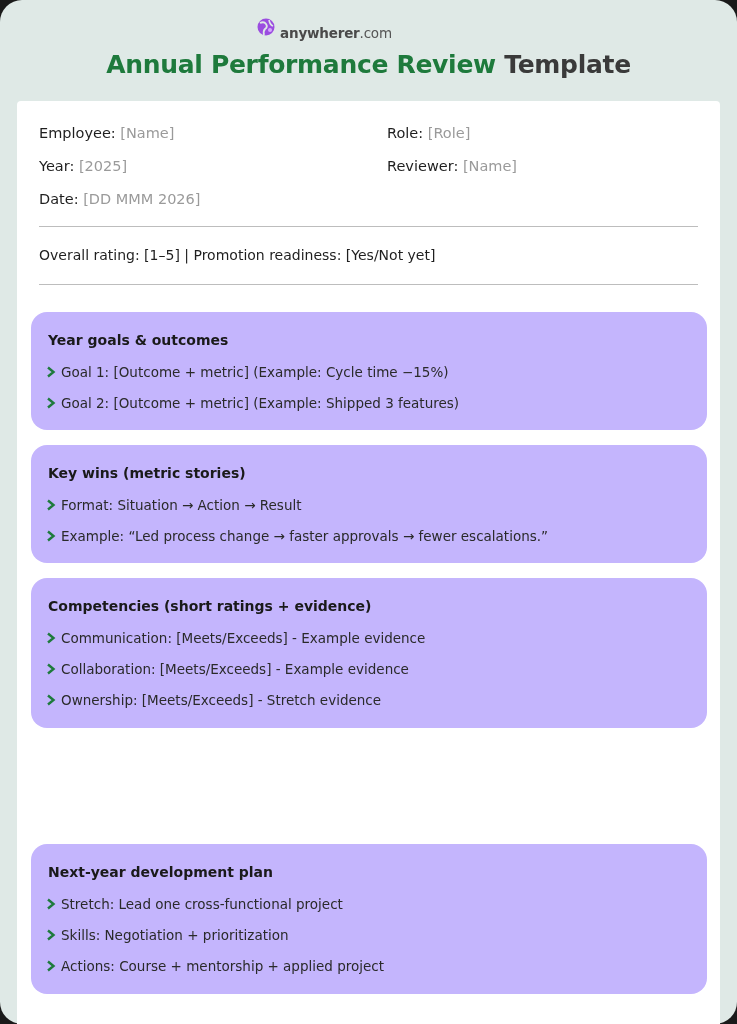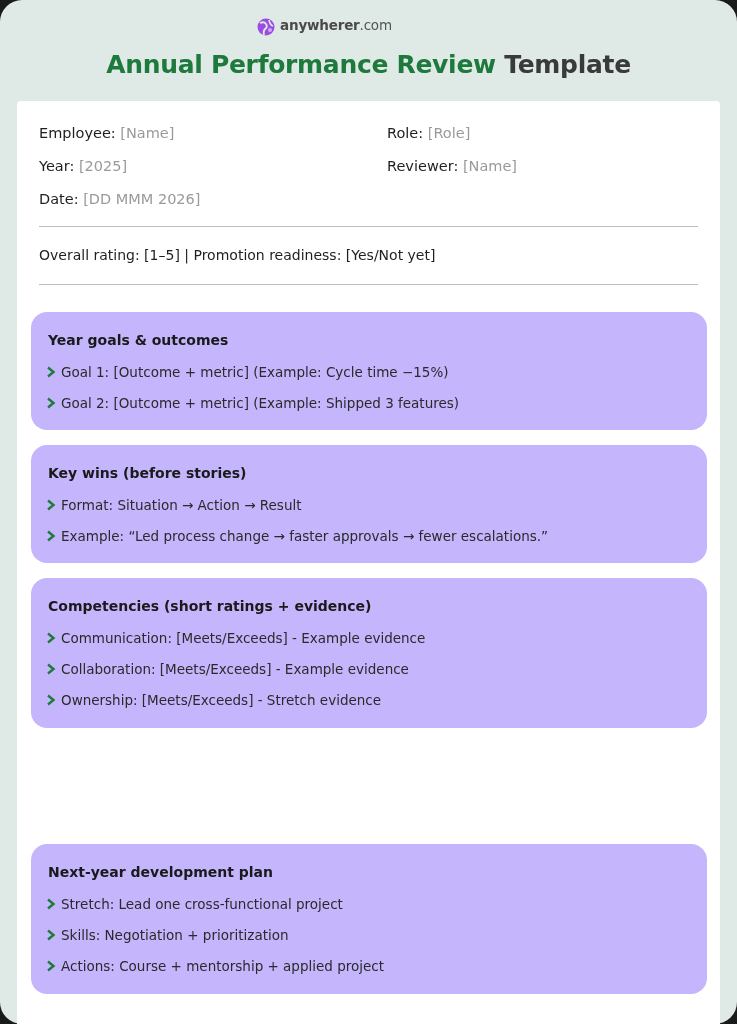--- a/index.html
+++ b/index.html
@@ -7,21 +7,21 @@
     .page {
       position: relative;
       width: 737px; height: 1024px;
       background: #dfe9e6;
       border-radius: 22px;
       font-family: "DejaVu Sans", "Liberation Sans", sans-serif;
       color: #1f1f1f;
     }
     .brand {
       position: absolute; top: 17px; left: 0; width: 648px;
-      display: flex; justify-content: center; align-items: flex-start; gap: 4px;
+      display: flex; justify-content: center; align-items: flex-end; gap: 4px;
     }
     .brand-text { font-size: 13.5px; color: #555; letter-spacing: -0.2px; }
     .brand-text b { color: #4a4a4a; font-weight: 700; }
     .title {
       position: absolute; top: 50px; left: 0; width: 737px;
       text-align: center; font-size: 25px; font-weight: 700; letter-spacing: -0.3px;
     }
     .title .green { color: #1e7a3c; }
     .title .dark { color: #3a3a3a; }
     .card {
@@ -101,21 +101,21 @@
       </div>
       <div class="item" style="top:83px;">
         <svg class="chev" viewBox="0 0 10 12">
             <path d="M2 1.5 L7.5 6 L2 10.5" stroke="#1e7a3c" stroke-width="2.4" fill="none"></path>
           </svg>
         <span>Goal 2: [Outcome + metric] (Example: Shipped 3 features)</span>
       </div>
     </div>
 
     <div class="section" style="top:344px;height:118px;">
-      <h3>Key wins (before stories)</h3>
+      <h3>Key wins (metric stories)</h3>
       <div class="item" style="top:52px;">
         <svg class="chev" viewBox="0 0 10 12">
             <path d="M2 1.5 L7.5 6 L2 10.5" stroke="#1e7a3c" stroke-width="2.4" fill="none"></path>
           </svg>
         <span>Format: Situation → Action → Result</span>
       </div>
       <div class="item" style="top:83px;">
         <svg class="chev" viewBox="0 0 10 12">
             <path d="M2 1.5 L7.5 6 L2 10.5" stroke="#1e7a3c" stroke-width="2.4" fill="none"></path>
           </svg>

